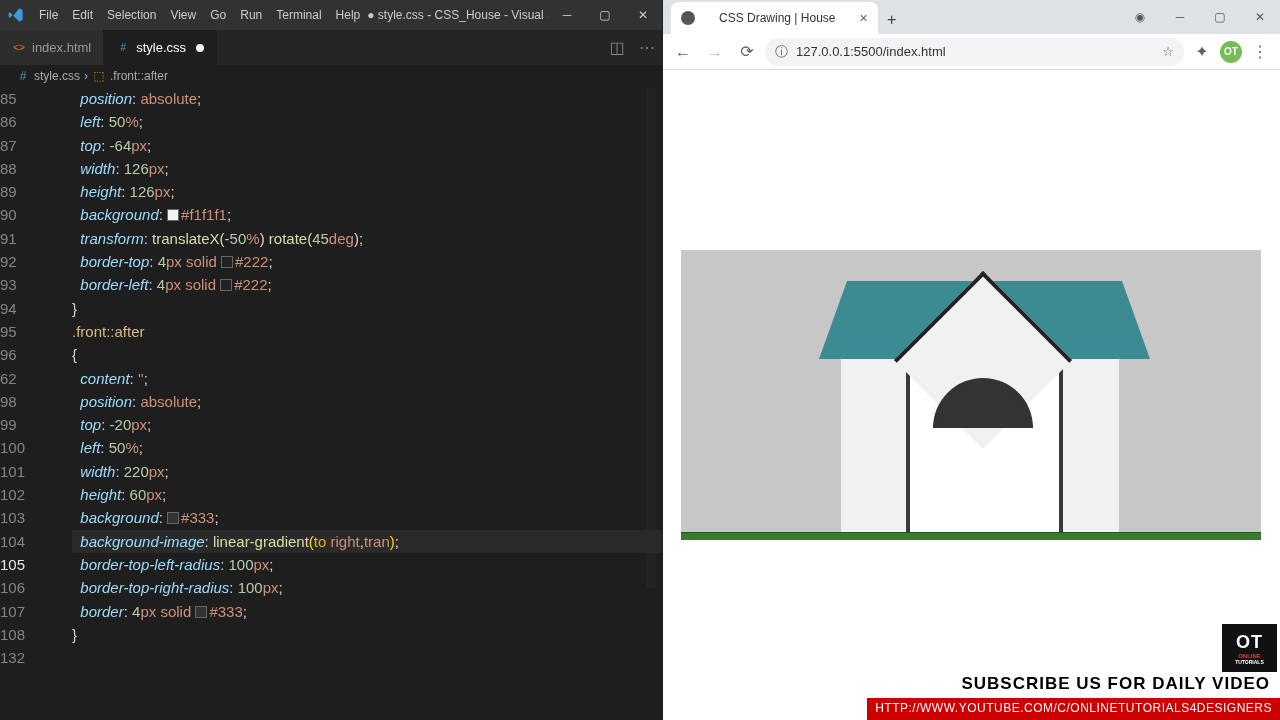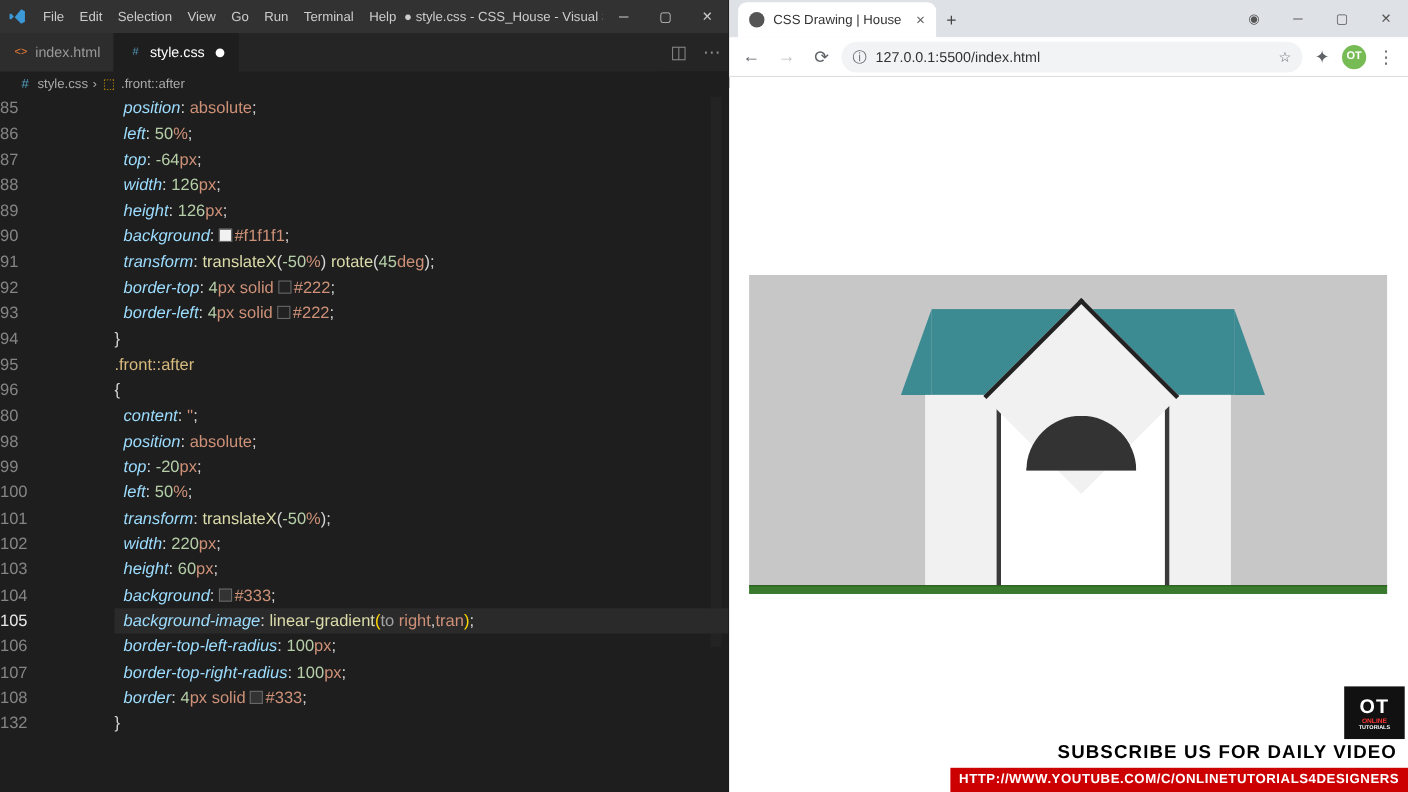--- a/index.html
+++ b/index.html
@@ -22,40 +22,40 @@
 .tabs .spacer { flex: 1; background: #252526; }
 .tabs .tbicon { width: 30px; display: flex; align-items: center; justify-content: center; color: #888; }
 
 .breadcrumb { height: 22px; background: #1e1e1e; display: flex; align-items: center; font-size: 12px; color: #aaa; padding-left: 16px; gap: 4px; }
 .breadcrumb .bicon { display: inline-flex; width: 14px; height: 14px; align-items: center; justify-content: center; }
 
 .editor { position: relative; font-family: 'Consolas', 'Courier New', monospace; font-size: 15px; line-height: 23.3px; font-style: italic; }
 .gutter { position: absolute; left: 0; top: 0; width: 60px; color: #858585; padding-right: 16px; }
 .gutter .ln { height: 23.3px; font-style: normal; }
 .gutter .ln.cur { color: #e5e5e5; }
-.codelines { margin-left: 104px; }
+.codelines { margin-left: 72px; }
 .codelines .cl { height: 23.3px; white-space: pre; font-style: normal; }
 .tok-prop { color: #9cdcfe; font-style: italic; }
 .tok-val { color: #ce9178; }
 .tok-num { color: #b5cea8; }
 .tok-unit { color: #ce9178; }
 .tok-punc { color: #d4d4d4; }
 .tok-sel { color: #d7ba7d; }
 .tok-func { color: #dcdcaa; }
-.tok-kw { color: #a3a3a3; }
+.tok-kw { color: #eab308; }
 .tok-br { color: #ffd700; }
 .colorbox { display: inline-block; width: 12px; height: 12px; border: 1px solid #666; vertical-align: -1px; margin-right: 2px; }
 .hlline { background: #2a2a2a; }
 
 .minimap { position: absolute; right: 6px; top: 88px; width: 10px; height: 500px; background: #2a2a2a; opacity: 0.4; }
 
 
 .browser { position: absolute; left: 663px; top: 0; width: 617px; height: 720px; background: #fff; }
 .btabs { height: 34px; background: #dee1e6; display: flex; align-items: flex-end; padding-left: 8px; }
-.btab { height: 32px; background: #fff; border-radius: 8px 8px 0 0; display: flex; align-items: center; padding: 0 10px; font-size: 12px; color: #333; gap: 8px; min-width: 180px; }
+.btab { height: 32px; background: #fff; border-radius: 8px 8px 0 0; display: flex; align-items: center; padding: 0 10px; font-size: 12px; color: #333; gap: 24px; min-width: 180px; }
 .btab .favicon { width: 14px; height: 14px; border-radius: 50%; background: #555; }
 .btab .tclose { margin-left: auto; color: #666; font-size: 14px; }
 .btabs .addtab { width: 28px; height: 28px; display: flex; align-items: center; justify-content: center; color: #444; font-size: 16px; }
 .bwctrls { position: absolute; right: 0; top: 0; height: 34px; display: flex; align-items: center; }
 .bwctrls .bc { width: 40px; text-align: center; color: #555; font-size: 12px; }
 
 .btoolbar { height: 36px; background: #fff; border-bottom: 1px solid #ddd; display: flex; align-items: center; padding: 0 6px; gap: 4px; }
 .btoolbar .navbtn { width: 28px; height: 28px; display: flex; align-items: center; justify-content: center; color: #5f6368; font-size: 16px; }
 .btoolbar .omni { flex: 1; height: 28px; background: #f1f3f4; border-radius: 14px; display: flex; align-items: center; padding: 0 10px; font-size: 13px; color: #333; gap: 8px; }
 .btoolbar .ricon { width: 28px; height: 28px; display: flex; align-items: center; justify-content: center; color: #5f6368; }
@@ -71,21 +71,21 @@
 .roof-right { position: absolute; left: 441px; top: 31px; width: 0; height: 0; border-bottom: 78px solid #3c8a92; border-right: 28px solid transparent; }
 .walls { position: absolute; left: 160px; top: 109px; width: 278px; height: 173px; background: #f1f1f1; }
 .porch { position: absolute; left: 225px; top: 108px; width: 157px; height: 174px; background: #fff; border-left: 4px solid #3a3a3a; border-right: 4px solid #3a3a3a; }
 .porch-roof { position: absolute; left: 239px; top: 47px; width: 126px; height: 126px; background: #f1f1f1; transform: rotate(45deg); border-top: 4px solid #222; border-left: 4px solid #222; }
 .arch { position: absolute; left: 252px; top: 128px; width: 100px; height: 50px; background: #333; border-top-left-radius: 100px; border-top-right-radius: 100px; border: 3px solid #333; }
 
 
 .otlogo { position: absolute; right: 3px; bottom: 48px; width: 55px; height: 48px; background: #111; color: #f0a; display: flex; flex-direction: column; align-items: center; justify-content: center; font-size: 9px; font-weight: bold; }
 .otlogo .big { font-size: 18px; color: #fff; letter-spacing: 1px; }
 .banner1 { position: absolute; right: 0; bottom: 22px; height: 26px; background: #fff; color: #000; font-weight: 900; font-size: 17px; letter-spacing: 1px; padding: 2px 10px; font-family: Arial, sans-serif; }
-.banner2 { position: absolute; right: 0; bottom: 0; height: 22px; background: #c00; color: #fff; font-weight: bold; font-size: 12px; padding: 3px 8px; font-family: Arial, sans-serif; letter-spacing: 0.5px; }
+.banner2 { position: absolute; right: 0; bottom: 0; height: 22px; background: #c00; color: #fff; font-weight: normal; font-size: 12px; padding: 3px 8px; font-family: Arial, sans-serif; letter-spacing: 0.5px; }
 </style>
 </head>
 <body>
 
 <div class="vscode">
   <div class="menubar">
     <span class="logo">
       <svg viewBox="0 0 24 24">
           <path fill="#3b99d8" d="M17 2l5 3v14l-5 3-9-9 9-11zM3 8l4 4-4 4-2-1V9l2-1z"></path>
         </svg>
@@ -134,21 +134,21 @@
         <div class="ln">87</div>
         <div class="ln">88</div>
         <div class="ln">89</div>
         <div class="ln">90</div>
         <div class="ln">91</div>
         <div class="ln">92</div>
         <div class="ln">93</div>
         <div class="ln">94</div>
         <div class="ln">95</div>
         <div class="ln">96</div>
-        <div class="ln">80</div>
+        <div class="ln">62</div>
         <div class="ln">98</div>
         <div class="ln">99</div>
         <div class="ln">100</div>
         <div class="ln">101</div>
         <div class="ln">102</div>
         <div class="ln">103</div>
         <div class="ln">104</div>
         <div class="ln cur">105</div>
         <div class="ln">106</div>
         <div class="ln">107</div>
@@ -165,21 +165,20 @@
         <div class="cl">  <span class="tok-prop">transform</span><span class="tok-punc">:</span> <span class="tok-func">translateX</span><span class="tok-punc">(</span><span class="tok-num">-50</span><span class="tok-unit">%</span><span class="tok-punc">)</span> <span class="tok-func">rotate</span><span class="tok-punc">(</span><span class="tok-num">45</span><span class="tok-unit">deg</span><span class="tok-punc">)</span><span class="tok-punc">;</span></div>
         <div class="cl">  <span class="tok-prop">border-top</span><span class="tok-punc">:</span> <span class="tok-num">4</span><span class="tok-unit">px</span> <span class="tok-val">solid</span> <span class="colorbox" style="background:#222"></span><span class="tok-val">#222</span><span class="tok-punc">;</span></div>
         <div class="cl">  <span class="tok-prop">border-left</span><span class="tok-punc">:</span> <span class="tok-num">4</span><span class="tok-unit">px</span> <span class="tok-val">solid</span> <span class="colorbox" style="background:#222"></span><span class="tok-val">#222</span><span class="tok-punc">;</span></div>
         <div class="cl"><span class="tok-punc">}</span></div>
         <div class="cl"><span class="tok-sel">.front::after</span></div>
         <div class="cl"><span class="tok-punc">{</span></div>
         <div class="cl">  <span class="tok-prop">content</span><span class="tok-punc">:</span> <span class="tok-val">''</span><span class="tok-punc">;</span></div>
         <div class="cl">  <span class="tok-prop">position</span><span class="tok-punc">:</span> <span class="tok-val">absolute</span><span class="tok-punc">;</span></div>
         <div class="cl">  <span class="tok-prop">top</span><span class="tok-punc">:</span> <span class="tok-num">-20</span><span class="tok-unit">px</span><span class="tok-punc">;</span></div>
         <div class="cl">  <span class="tok-prop">left</span><span class="tok-punc">:</span> <span class="tok-num">50</span><span class="tok-unit">%</span><span class="tok-punc">;</span></div>
-        <div class="cl">  <span class="tok-prop">transform</span><span class="tok-punc">:</span> <span class="tok-func">translateX</span><span class="tok-punc">(</span><span class="tok-num">-50</span><span class="tok-unit">%</span><span class="tok-punc">)</span><span class="tok-punc">;</span></div>
         <div class="cl">  <span class="tok-prop">width</span><span class="tok-punc">:</span> <span class="tok-num">220</span><span class="tok-unit">px</span><span class="tok-punc">;</span></div>
         <div class="cl">  <span class="tok-prop">height</span><span class="tok-punc">:</span> <span class="tok-num">60</span><span class="tok-unit">px</span><span class="tok-punc">;</span></div>
         <div class="cl">  <span class="tok-prop">background</span><span class="tok-punc">:</span> <span class="colorbox" style="background:#333"></span><span class="tok-val">#333</span><span class="tok-punc">;</span></div>
         <div class="cl hlline">  <span class="tok-prop">background-image</span><span class="tok-punc">:</span> <span class="tok-func">linear-gradient</span><span class="tok-br">(</span><span class="tok-kw">to</span> <span class="tok-val">right</span><span class="tok-punc">,</span><span class="tok-val">tran</span><span class="tok-br">)</span><span class="tok-punc">;</span></div>
         <div class="cl">  <span class="tok-prop">border-top-left-radius</span><span class="tok-punc">:</span> <span class="tok-num">100</span><span class="tok-unit">px</span><span class="tok-punc">;</span></div>
         <div class="cl">  <span class="tok-prop">border-top-right-radius</span><span class="tok-punc">:</span> <span class="tok-num">100</span><span class="tok-unit">px</span><span class="tok-punc">;</span></div>
         <div class="cl">  <span class="tok-prop">border</span><span class="tok-punc">:</span> <span class="tok-num">4</span><span class="tok-unit">px</span> <span class="tok-val">solid</span> <span class="colorbox" style="background:#333"></span><span class="tok-val">#333</span><span class="tok-punc">;</span></div>
         <div class="cl"><span class="tok-punc">}</span></div>
       </div>
   </div>

